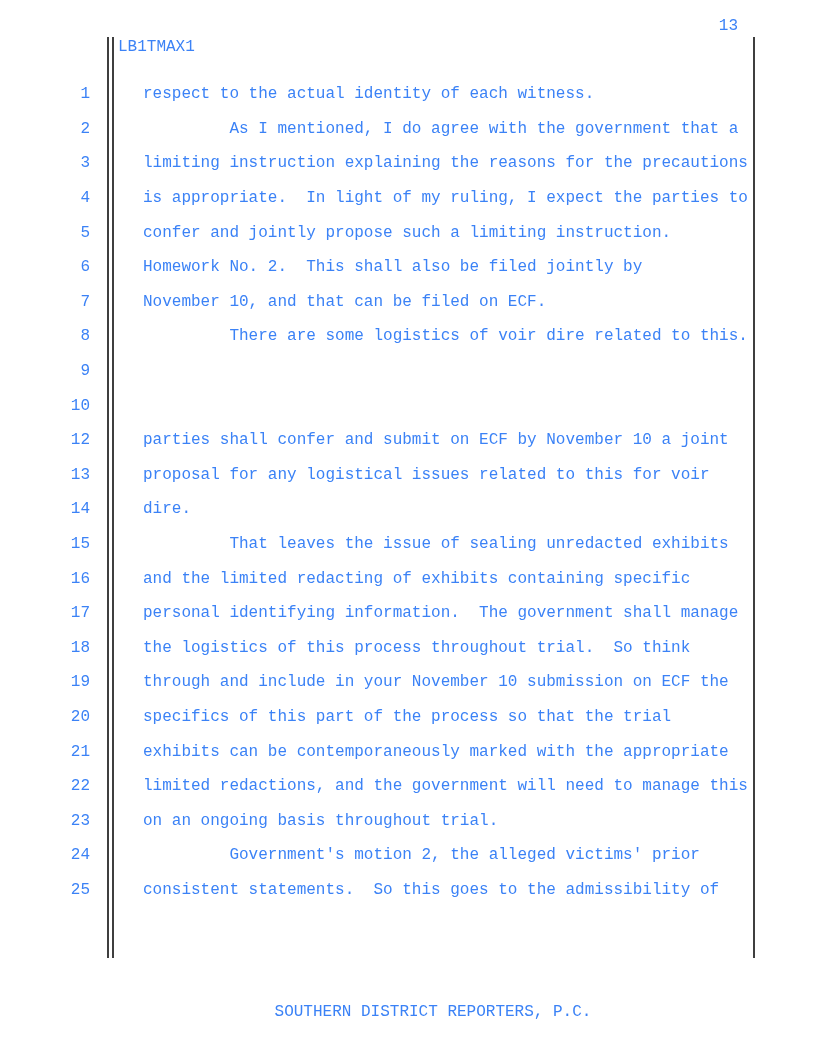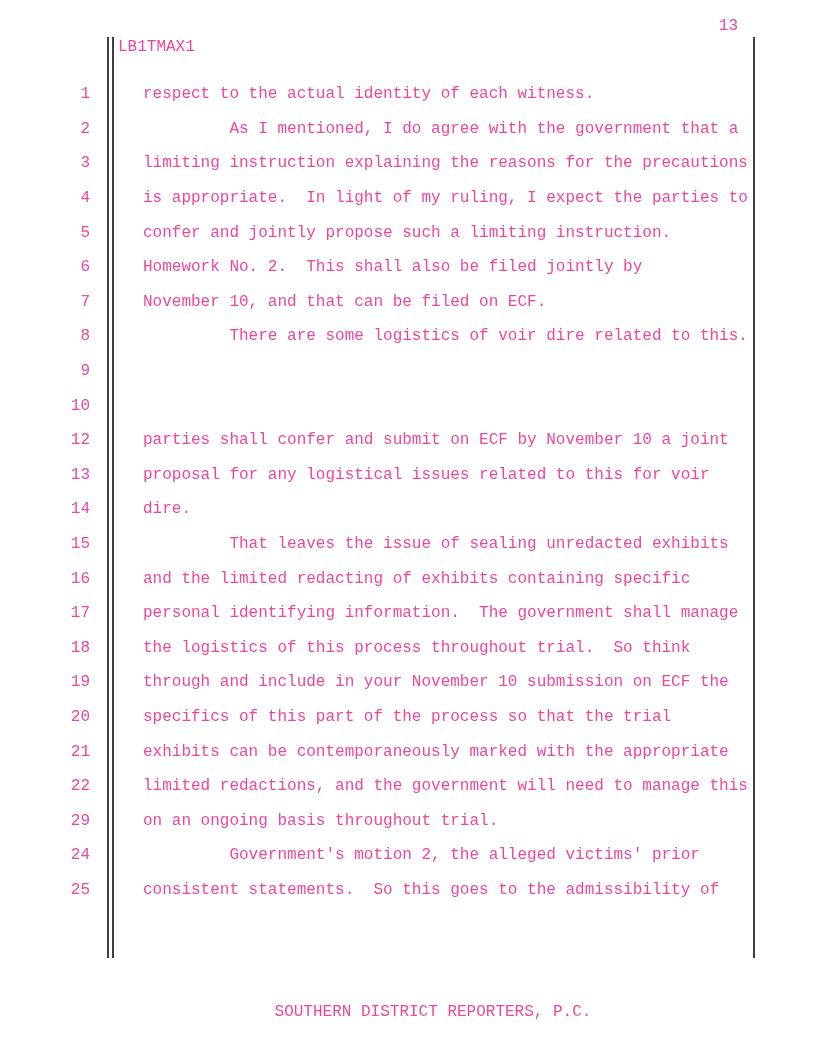--- a/index.html
+++ b/index.html
@@ -4,21 +4,21 @@
 <style>
   * { box-sizing: border-box; }
   html, body { margin: 0; padding: 0; background: #ffffff; }
   .page {
     position: relative;
     width: 816px;
     height: 1056px;
     background: #ffffff;
     font-family: "Liberation Mono", "DejaVu Sans Mono", monospace;
     font-size: 16px;
-    color: #ec4899;
+    color: #3b82f6;
     overflow: hidden;
   }
   .page-number {
     position: absolute;
     top: 17px;
     right: 78px;
   }
   .header-label {
     position: absolute;
     top: 38px;
@@ -92,21 +92,21 @@
       <div class="t-row"><span class="num">13</span><span class="txt">proposal for any logistical issues related to this for voir</span></div>
       <div class="t-row"><span class="num">14</span><span class="txt">dire.</span></div>
       <div class="t-row"><span class="num">15</span><span class="txt">         That leaves the issue of sealing unredacted exhibits</span></div>
       <div class="t-row"><span class="num">16</span><span class="txt">and the limited redacting of exhibits containing specific</span></div>
       <div class="t-row"><span class="num">17</span><span class="txt">personal identifying information.  The government shall manage</span></div>
       <div class="t-row"><span class="num">18</span><span class="txt">the logistics of this process throughout trial.  So think</span></div>
       <div class="t-row"><span class="num">19</span><span class="txt">through and include in your November 10 submission on ECF the</span></div>
       <div class="t-row"><span class="num">20</span><span class="txt">specifics of this part of the process so that the trial</span></div>
       <div class="t-row"><span class="num">21</span><span class="txt">exhibits can be contemporaneously marked with the appropriate</span></div>
       <div class="t-row"><span class="num">22</span><span class="txt">limited redactions, and the government will need to manage this</span></div>
-      <div class="t-row"><span class="num">29</span><span class="txt">on an ongoing basis throughout trial.</span></div>
+      <div class="t-row"><span class="num">23</span><span class="txt">on an ongoing basis throughout trial.</span></div>
       <div class="t-row"><span class="num">24</span><span class="txt">         Government's motion 2, the alleged victims' prior</span></div>
       <div class="t-row"><span class="num">25</span><span class="txt">consistent statements.  So this goes to the admissibility of</span></div>
     </div>
 
   <div class="footer">
     <div>SOUTHERN DISTRICT REPORTERS, P.C.</div>
     
   </div>
 </div>
 

